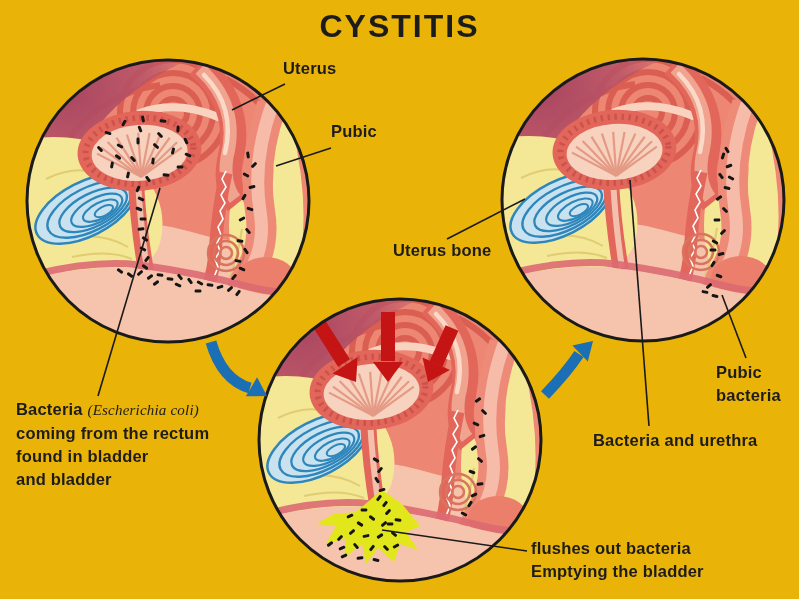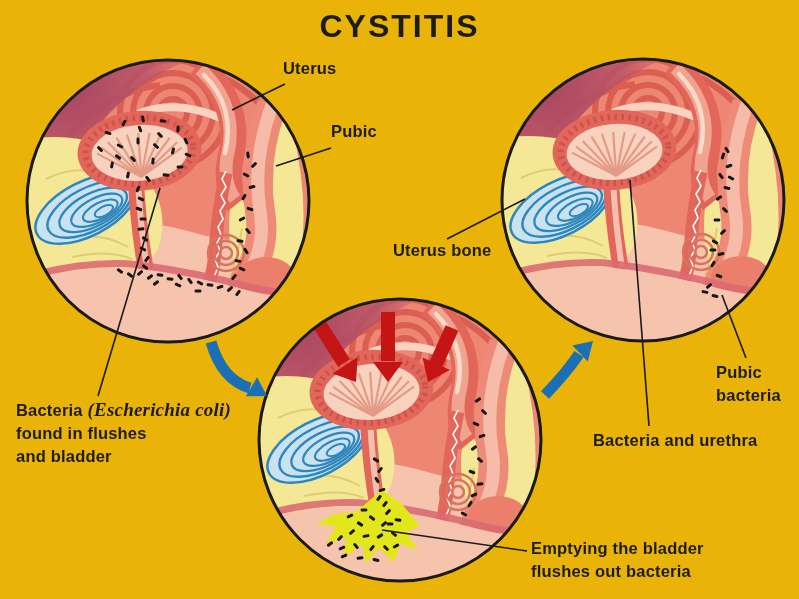--- a/index.html
+++ b/index.html
@@ -2,21 +2,21 @@
 <html><head>
 <meta charset="utf-8">
 <style>
   html,body{margin:0;padding:0;background:#fff;}
   .canvas{position:relative;width:799px;height:599px;background:#eab308;overflow:hidden;
           font-family:"Liberation Sans",sans-serif;color:#1c1c1c;}
   .title{position:absolute;left:0;right:0;top:8px;text-align:center;
          font-size:32px;font-weight:bold;letter-spacing:2px;}
   .lbl{position:absolute;font-size:16.5px;font-weight:bold;line-height:23px;
        white-space:nowrap;letter-spacing:.2px;}
-  .species{font-family:"Liberation Serif",serif;font-style:italic;font-weight:bold;font-size:19px;}
+  .species{font-family:"Liberation Serif",serif;font-style:italic;font-weight:normal;font-size:15px;}
   svg{position:absolute;left:0;top:0;}
 </style>
 </head>
 <body>
 
 <div class="canvas">
 
   <svg width="799" height="599" viewBox="0 0 799 599">
     <defs>
       <clipPath id="clipC" clipPathUnits="userSpaceOnUse">
@@ -284,30 +284,31 @@
   </svg>
 
   <div class="title">CYSTITIS</div>
 
   <div class="lbl" style="left:283px;top:57px">Uterus</div>
   <div class="lbl" style="left:331px;top:120px">Pubic</div>
   <div class="lbl" style="left:393px;top:239px">Uterus bone</div>
 
   <div class="lbl" style="left:16px;top:398px">
     <div><span>Bacteria </span><span class="species">(Escherichia coli)</span></div>
-    <div>found in flushes</div>
+    <div>coming from the rectum</div>
+    <div>found in bladder</div>
     <div>and bladder</div>
   </div>
 
   <div class="lbl" style="left:716px;top:361px">
     <div>Pubic</div>
     <div>bacteria</div>
   </div>
 
   <div class="lbl" style="left:593px;top:429px">
     <div>Bacteria and urethra</div>
   </div>
 
   <div class="lbl" style="left:531px;top:537px">
+    <div>flushes out bacteria</div>
     <div>Emptying the bladder</div>
-    <div>flushes out bacteria</div>
   </div>
 </div>
 
 </body></html>

